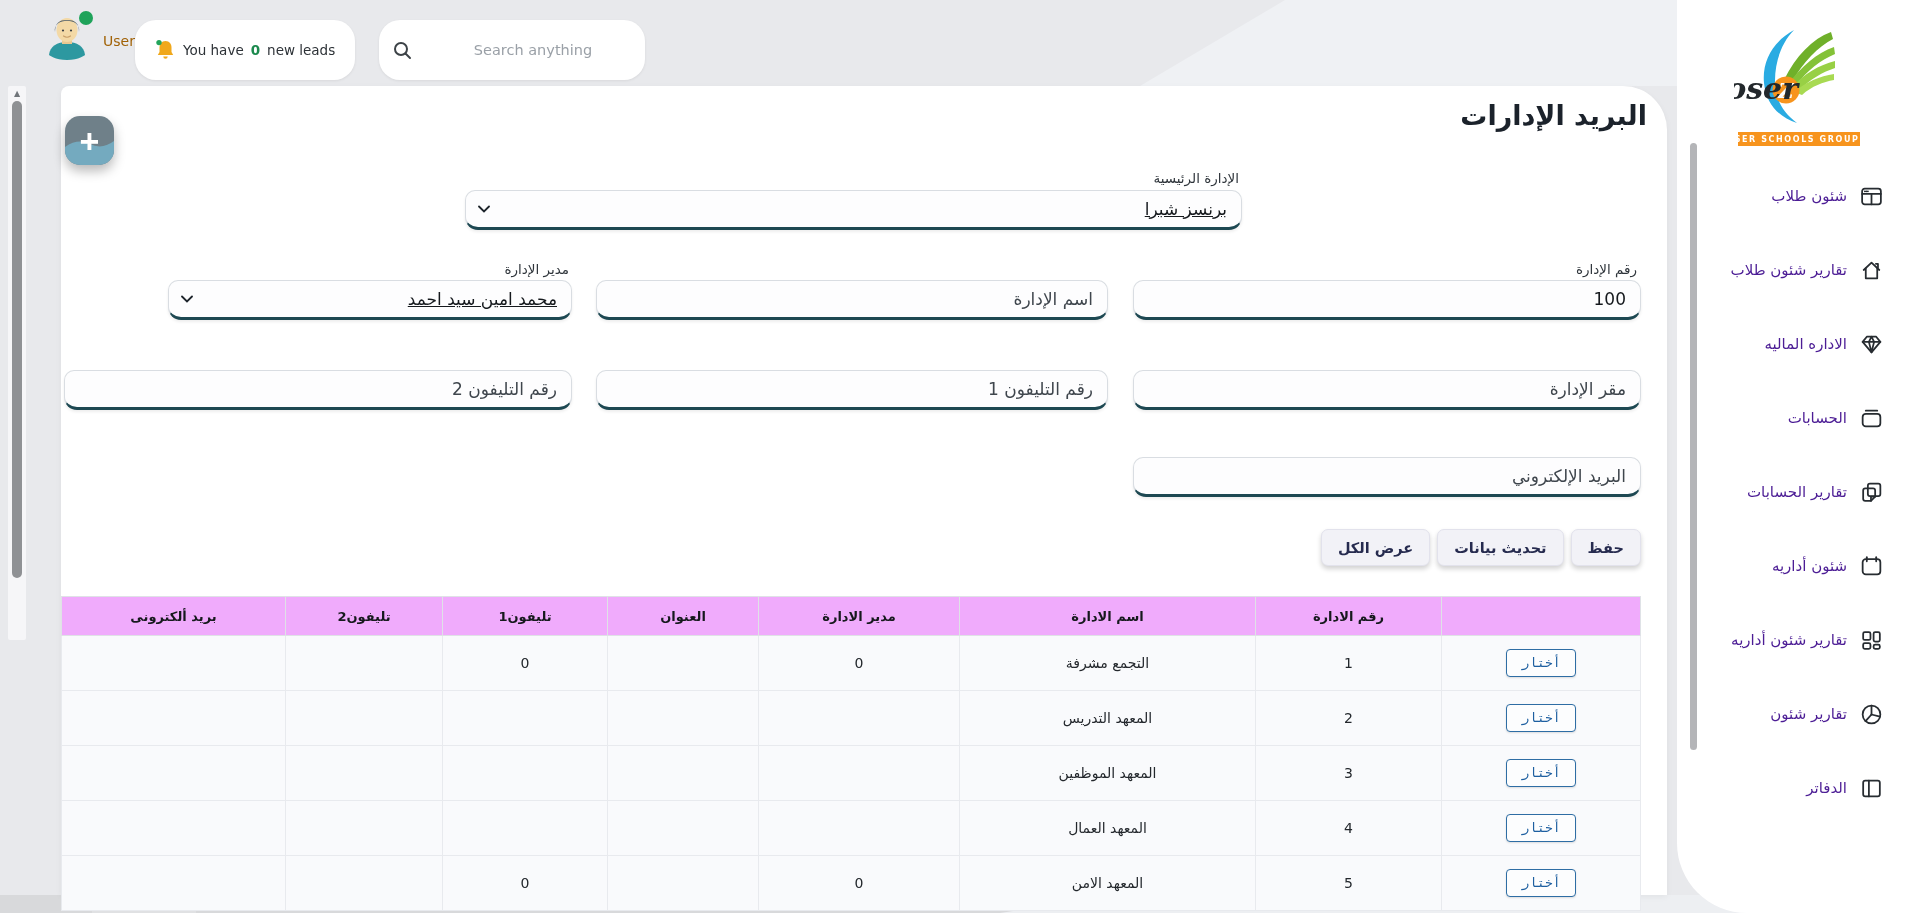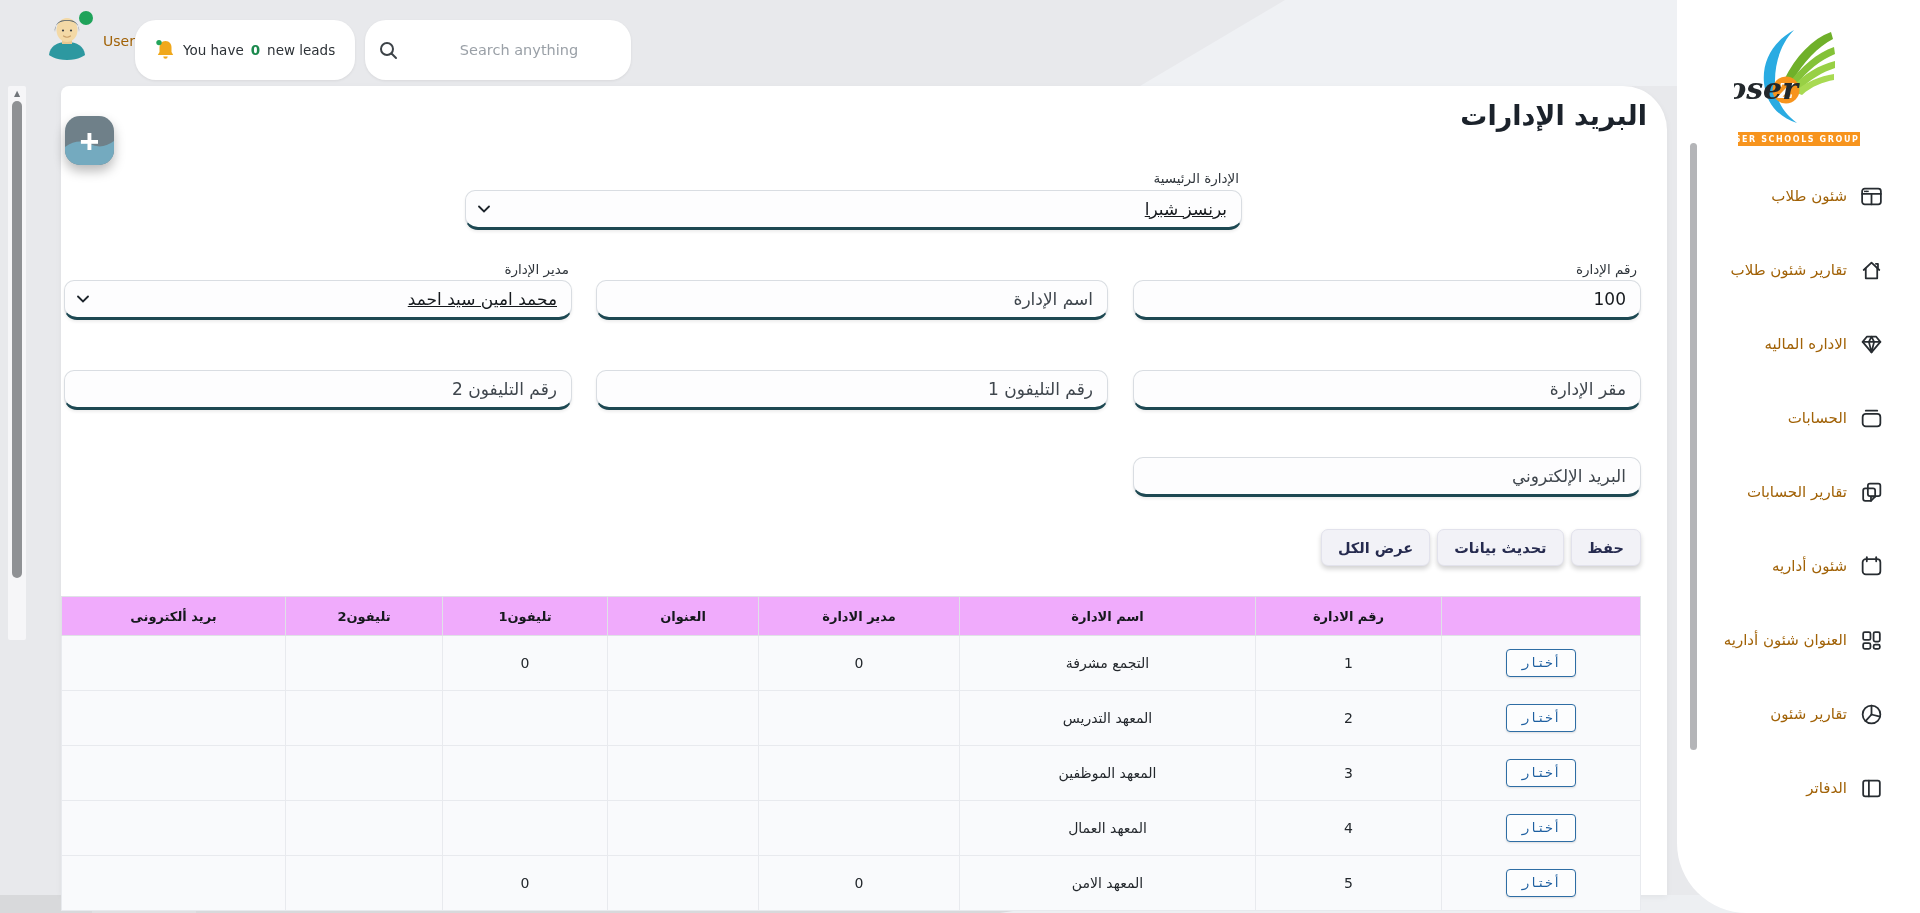--- a/index.html
+++ b/index.html
@@ -13,21 +13,21 @@
   
   .topbar{position:absolute;left:0;top:0;right:0;height:86px;z-index:3;}
   .avatar-wrap{position:absolute;left:44px;top:11px;width:47px;height:50px;cursor:pointer;}
   .status-dot{position:absolute;right:-2px;top:0;width:14px;height:14px;border-radius:50%;background:#1fa35a;}
   .user-label{position:absolute;left:95px;top:33px;font-size:14px;color:#a16207;margin-left:8px;}
   .pill{position:absolute;top:20px;height:60px;background:#fff;border-radius:21px;
     display:flex;align-items:center;box-shadow:0 1px 3px rgba(0,0,0,.07);}
   .notif-pill{left:135px;padding:0 20px;gap:7px;font-size:13.5px;color:#2d3237;cursor:pointer;}
   .notif-count{color:#1c8a4e;font-weight:bold;}
   .bell{position:relative;display:flex;align-items:center;}
-  .search-pill{left:365px;width:238px;padding:0 14px;gap:23px;}
+  .search-pill{left:379px;width:238px;padding:0 14px;gap:23px;}
   .search-input{border:none;outline:none;background:transparent;flex:1;font-size:14.5px;
     color:#333;text-align:center;font-family:inherit;min-width:0;}
   .search-input::placeholder{color:#9aa0a7;}
 
   
   .vscroll{position:absolute;left:8px;top:86px;width:18px;height:554px;background:#f6f6f8;z-index:4;border-radius:2px;}
   .vscroll-arrow{position:absolute;top:3px;left:0;width:18px;text-align:center;font-size:8px;color:#70757a;cursor:pointer;}
   .vscroll-thumb{position:absolute;left:4px;top:15px;width:10px;height:477px;background:#8f9194;border-radius:5px;cursor:pointer;}
 
   
@@ -40,21 +40,21 @@
   .sidebar{position:absolute;right:0;top:0;width:243px;height:913px;background:#fff;
     border-bottom-left-radius:70px;z-index:2;direction:rtl;}
   .sidebar-thumb{position:absolute;left:13px;top:143px;width:7px;height:607px;background:#b4b5b8;border-radius:4px;cursor:pointer;}
   .logo{margin:26px auto 0;width:130px;text-align:center;}
   .logo-banner{width:122px;margin:2px auto 0;background:#f7941d;color:#fff;font-size:8px;
     font-weight:bold;letter-spacing:1.6px;padding:3px 0 2px;white-space:nowrap;}
   .menu{position:absolute;top:159px;right:0;left:0;}
   .menu-item{height:74px;display:flex;align-items:center;gap:11px;padding-right:36px;cursor:pointer;}
   .mi-icon{width:26px;height:26px;flex:0 0 26px;display:flex;align-items:center;justify-content:center;}
   .mi-icon svg{width:25px;height:25px;stroke:#272c31;fill:none;stroke-width:1.7;stroke-linecap:round;stroke-linejoin:round;}
-  .mi-label{font-size:15px;color:#a16207;white-space:nowrap;}
+  .mi-label{font-size:15px;color:#4c1d95;white-space:nowrap;}
 
   
   .card{position:absolute;left:61px;top:86px;width:1606px;height:809px;background:#fff;
     border-radius:8px 44px 0 0;z-index:2;direction:rtl;box-shadow:0 2px 6px rgba(0,0,0,.05);}
   .title{position:absolute;top:14px;right:20px;margin:0;font-size:27px;font-weight:600;color:#1b222b;}
   .add-btn{position:absolute;left:4px;top:30px;width:49px;height:49px;border:none;border-radius:15px;
     background:#6f8089;overflow:hidden;cursor:pointer;box-shadow:0 6px 12px rgba(0,0,0,.28);padding:0;}
   .add-wave{position:absolute;left:0;bottom:0;width:49px;height:49px;}
   .plus{position:absolute;left:0;top:3px;width:49px;text-align:center;font-size:34px;font-weight:bold;color:#fff;line-height:44px;}
 
@@ -210,21 +210,21 @@
         </div>
         <div class="menu-item">
           <span class="mi-icon">
             <svg viewBox="0 0 24 24">
               <rect x="4" y="4" width="7" height="7.5" rx="1.5"></rect>
               <rect x="14" y="4" width="6" height="9" rx="1.5"></rect>
               <rect x="4" y="14.5" width="7" height="5.5" rx="1.5"></rect>
               <rect x="14" y="16" width="6" height="4" rx="1.5"></rect>
             </svg>
           </span>
-          <span class="mi-label">العنوان شئون أداريه</span>
+          <span class="mi-label">تقارير شئون أداريه</span>
         </div>
         <div class="menu-item">
           <span class="mi-icon">
             <svg viewBox="0 0 24 24">
               <circle cx="12" cy="12" r="8.5"></circle>
               <path d="M12 12 V3.5"></path>
               <path d="M12 12 L20.2 14"></path>
               <path d="M12 12 L6.3 18.3"></path>
             </svg>
           </span>
@@ -261,21 +261,21 @@
           </svg>
       </span>
     </div>
 
     <label class="f-label" style="top:175px;right:30px;">رقم الإدارة</label>
     <input class="field" style="top: 194px; right: 26px; width: 508px;" value="100">
 
     <input class="field" style="top: 194px; right: 559px; width: 512px;" placeholder="اسم الإدارة">
 
     <label class="f-label" style="top:175px;right:1098px;">مدير الإدارة</label>
-    <div class="field select-field" style="top:194px;right:1095px;width:508px;">
+    <div class="field select-field" style="top:194px;right:1095px;width:404px;">
       <span class="select-value">محمد امين سيد احمد</span>
       <span class="select-chevron">
         <svg width="12" height="8" viewBox="0 0 12 8">
             <polyline points="1,1.5 6,6.5 11,1.5" stroke="#1d242b" stroke-width="1.8" fill="none" stroke-linecap="round"></polyline>
           </svg>
       </span>
     </div>
 
     <input class="field" style="top: 284px; right: 26px; width: 508px;" placeholder="مقر الإدارة">
     <input class="field" style="top: 284px; right: 559px; width: 512px;" placeholder="رقم التليفون 1">

